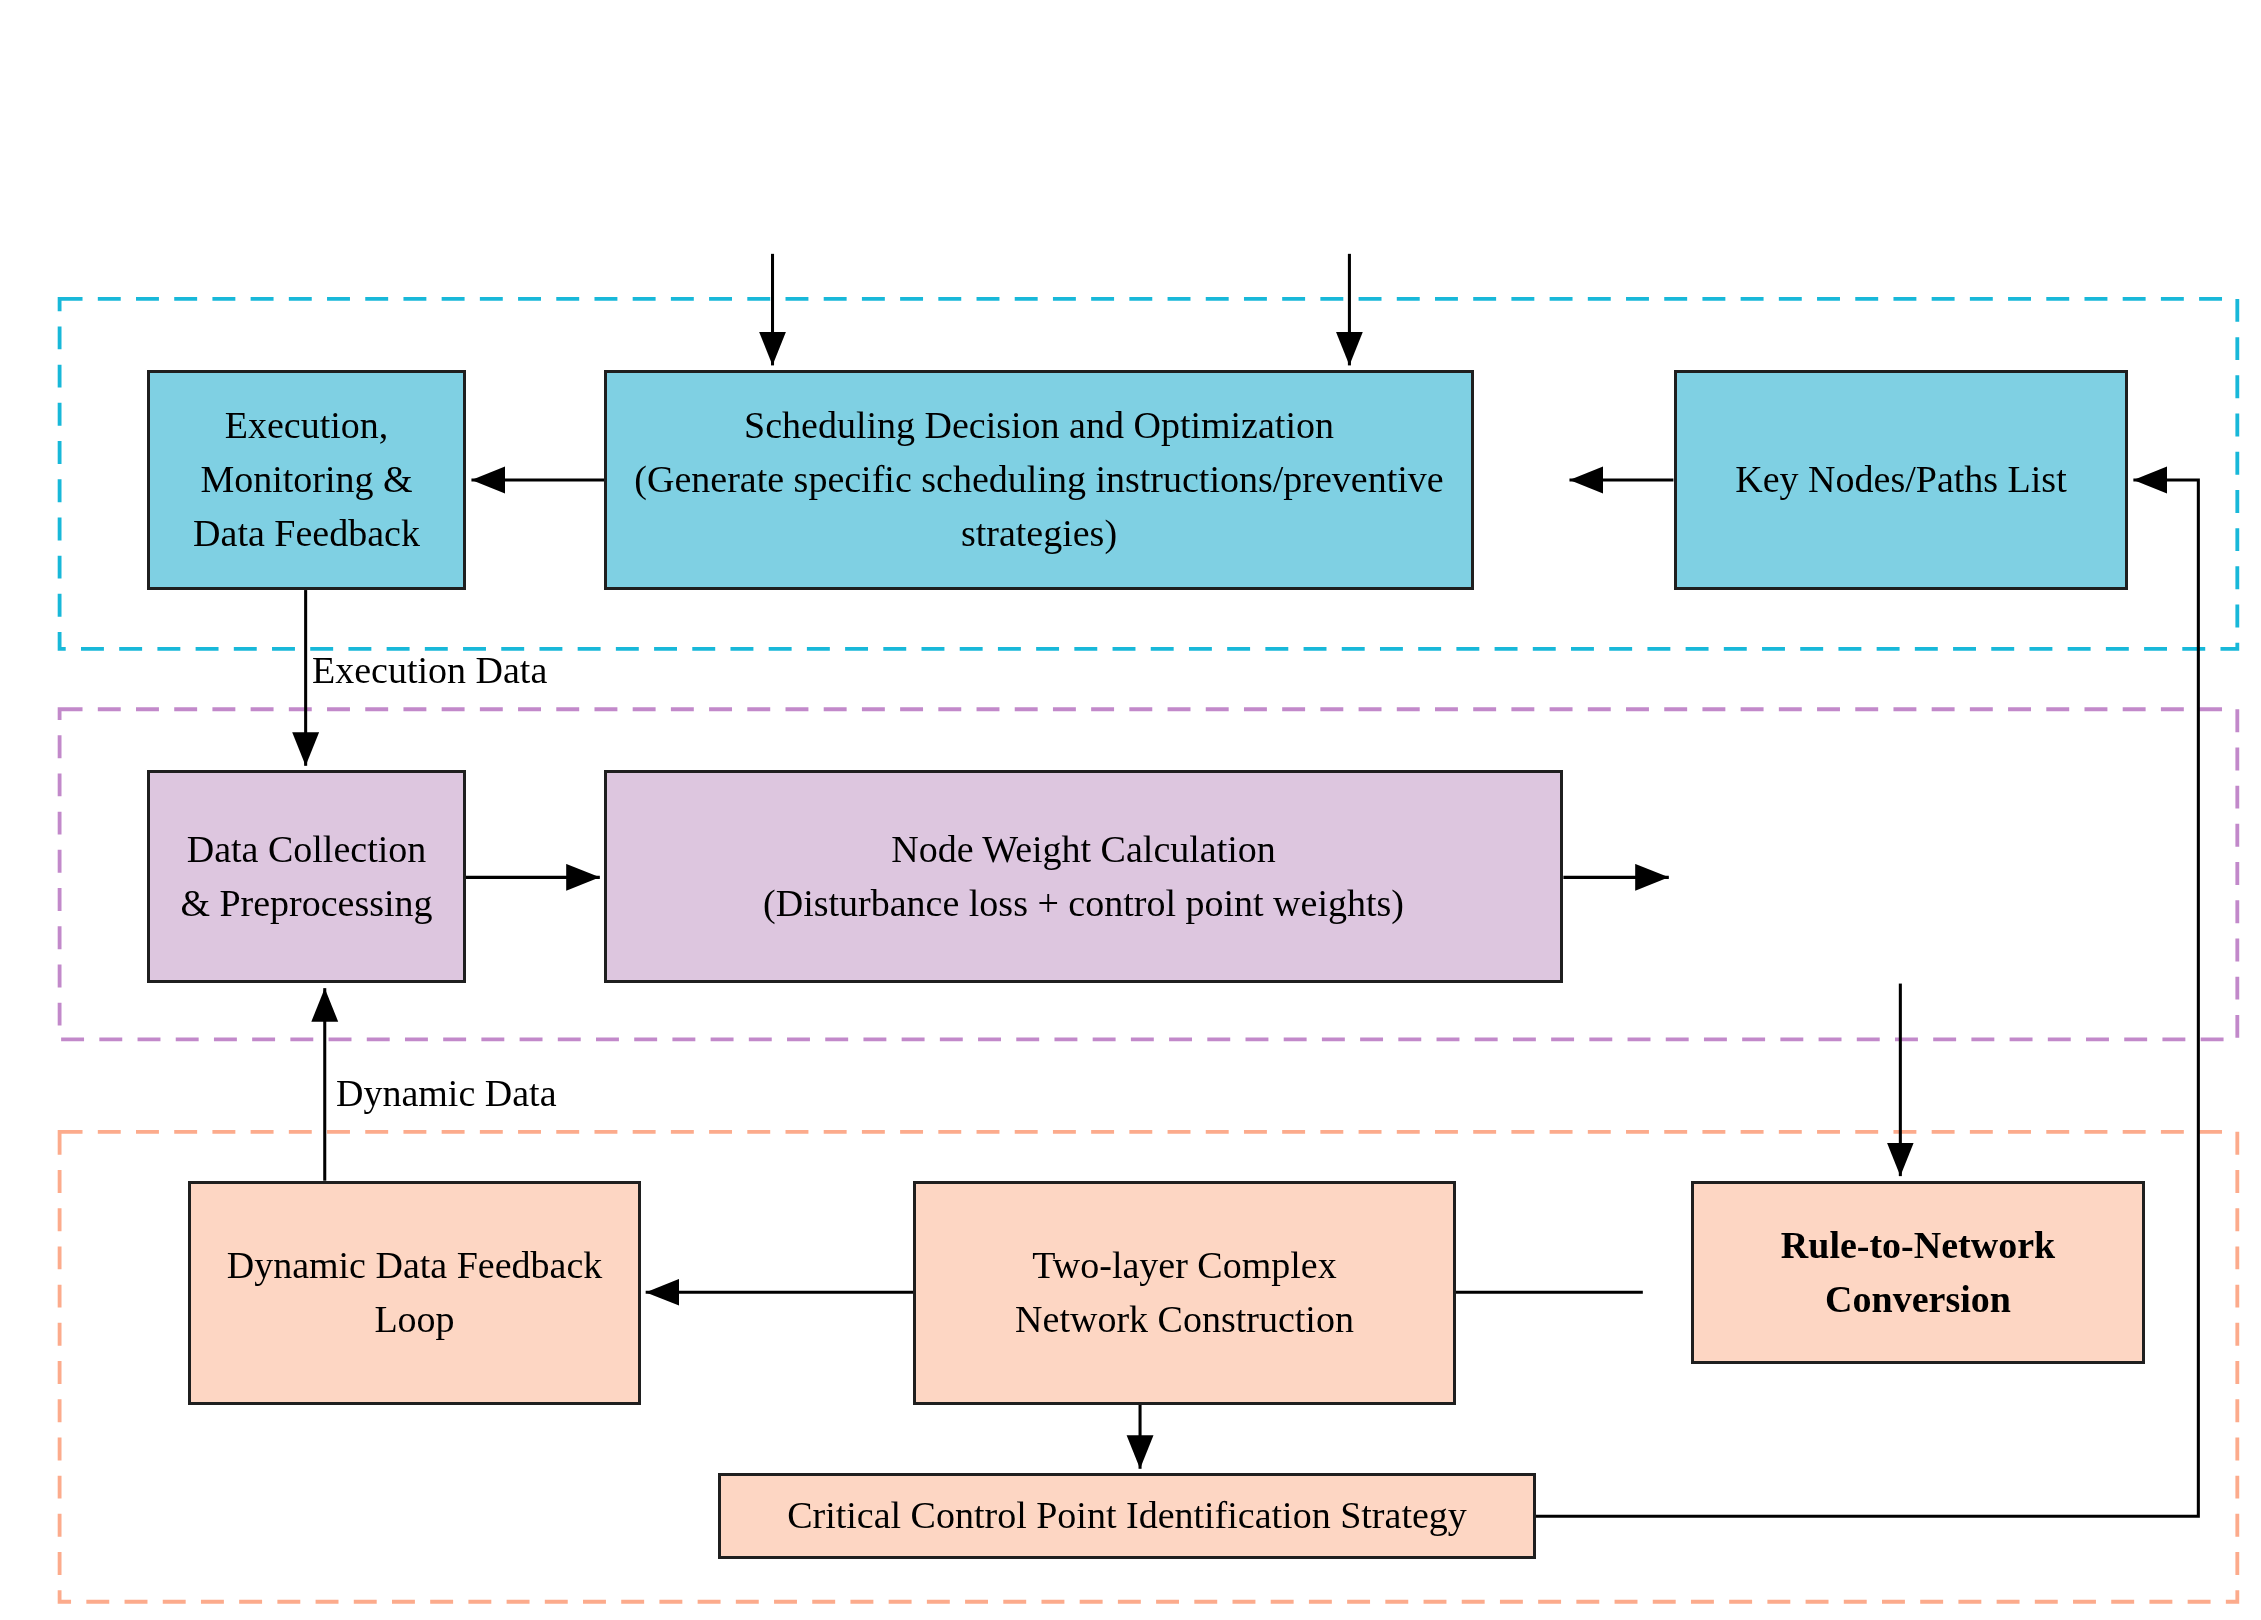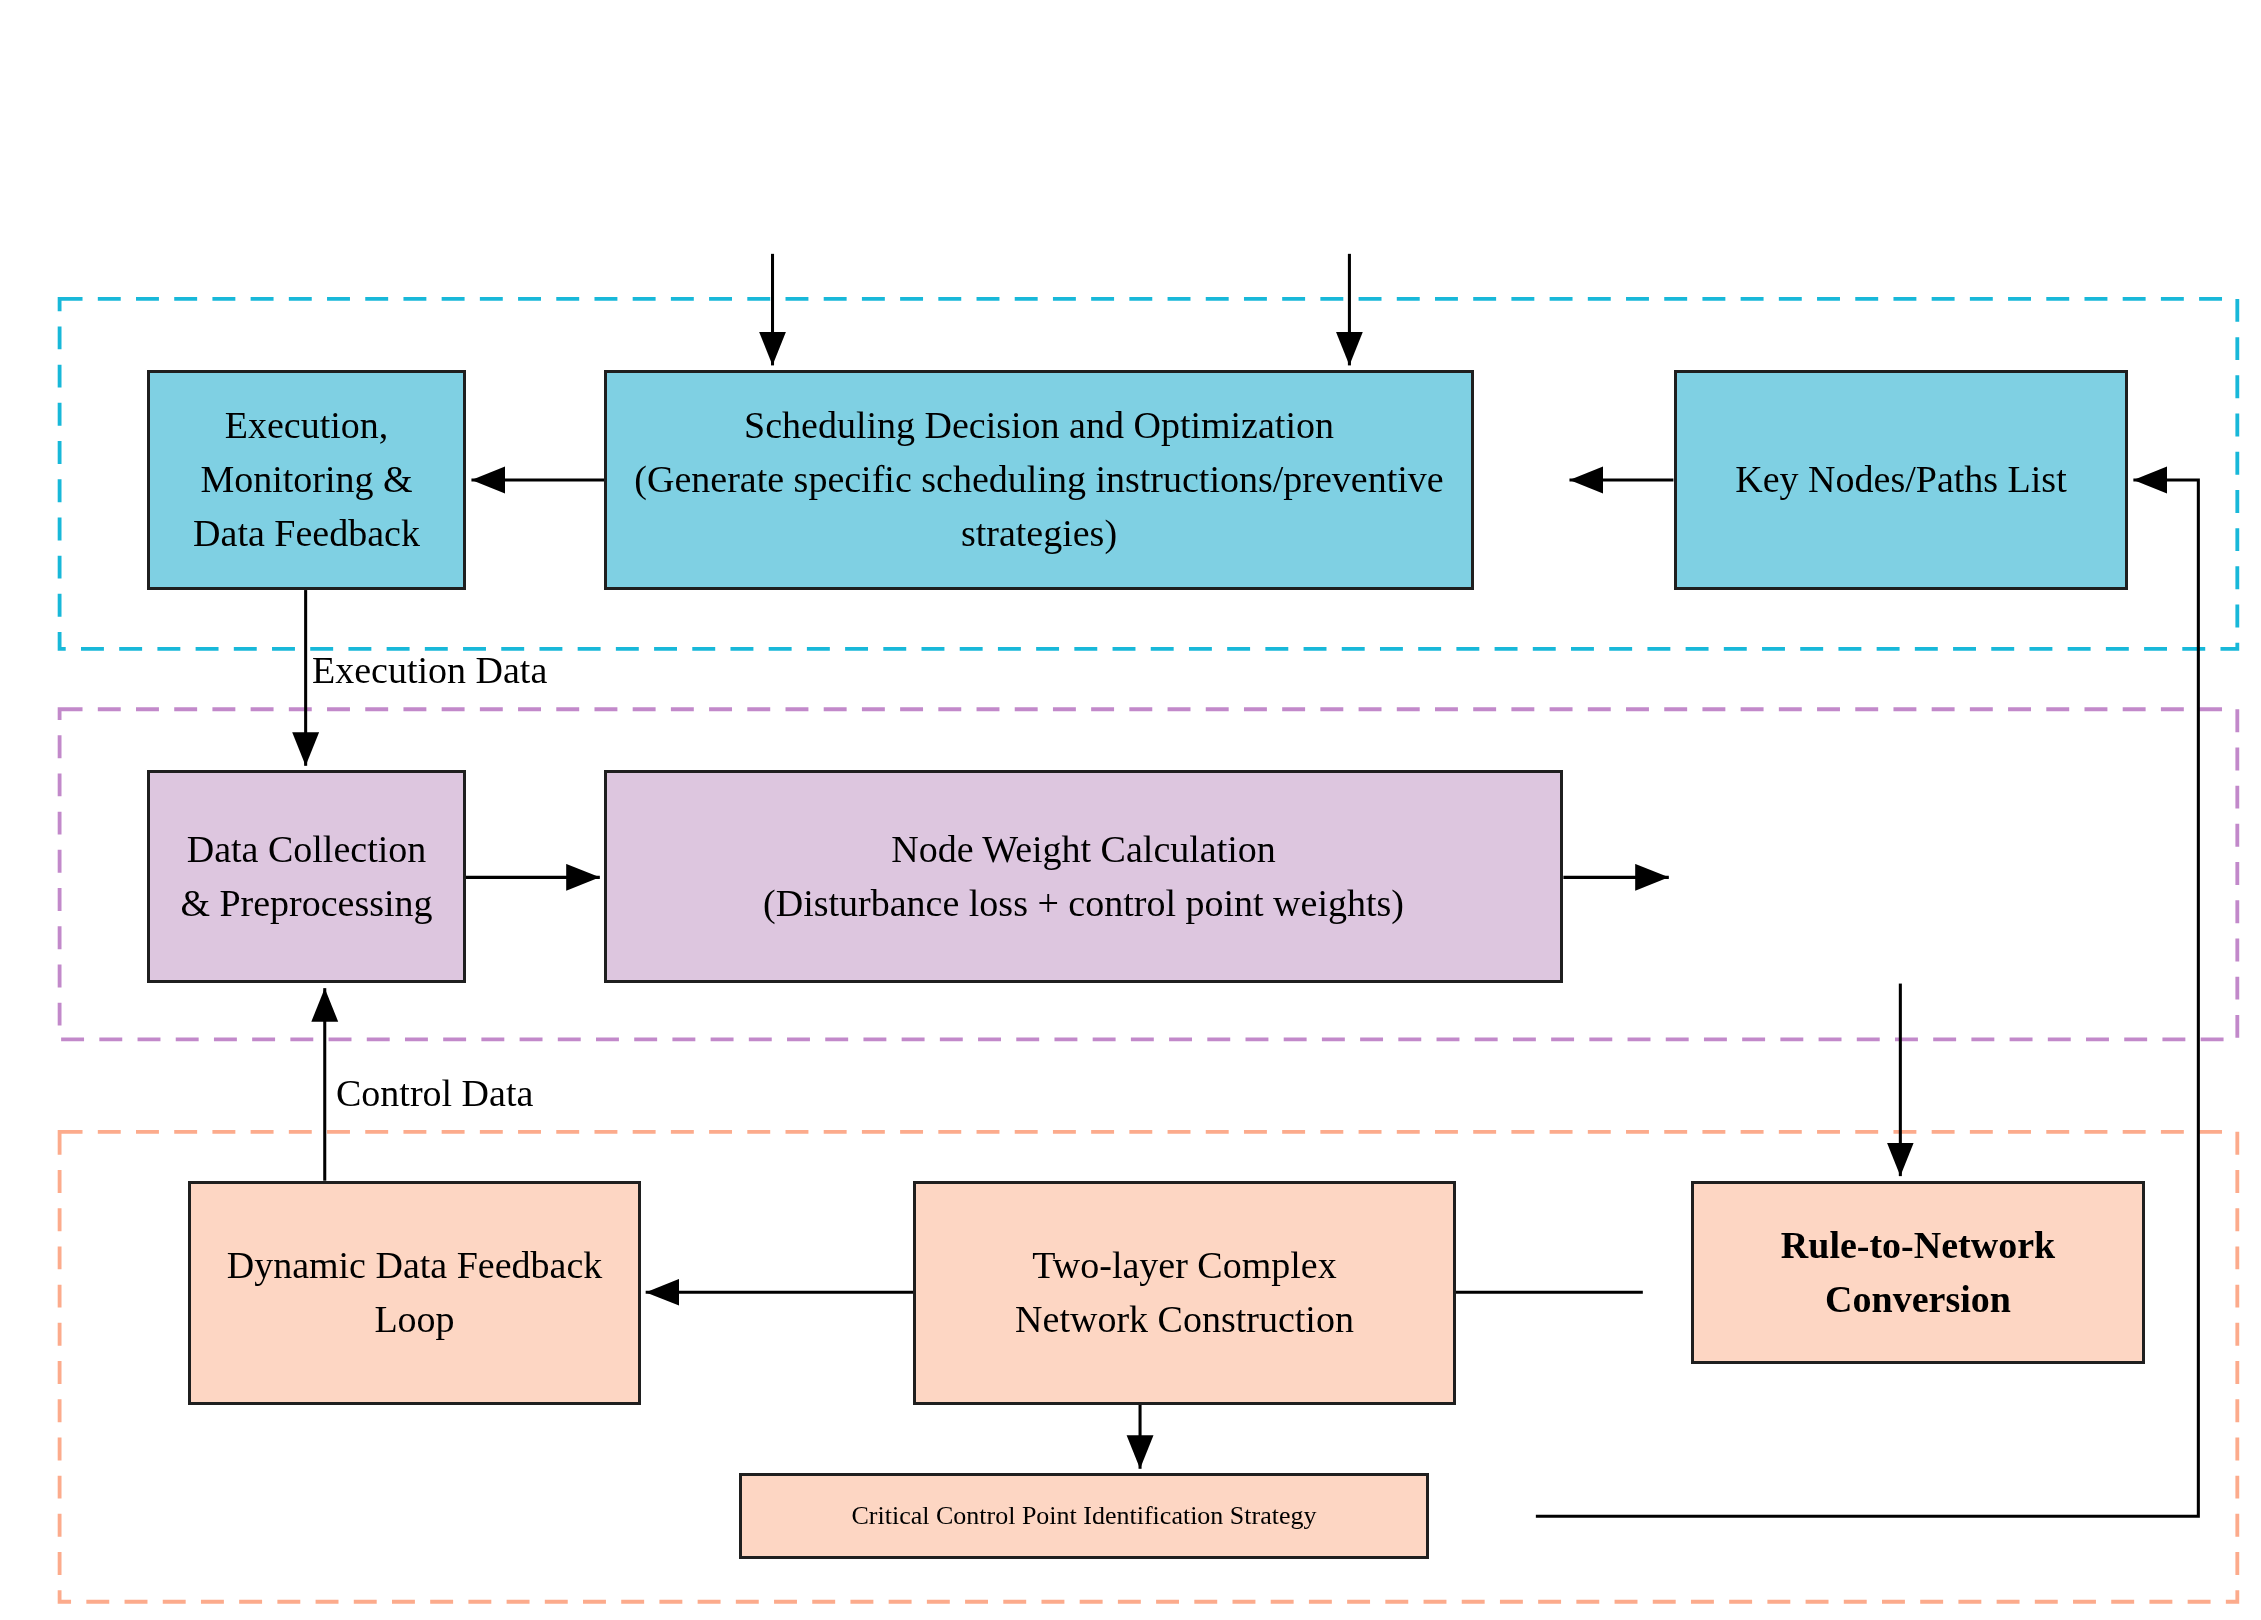--- a/index.html
+++ b/index.html
@@ -52,21 +52,21 @@
   #n-model-iteration {left:530px; top:44px;  width:1103px;height:208px;}
   #n-exec-monitor    {left:147px; top:370px; width:319px; height:220px;}
   #n-scheduling      {left:604px; top:370px; width:870px;height:220px;}
   #n-keynodes        {left:1674px;top:370px; width:454px; height:220px;}
   #n-datacollection  {left:147px; top:770px;width:319px; height:213px;}
   #n-nodeweight      {left:604px; top:770px;width:959px;height:213px;}
   #n-warm            {left:1674px;top:770px;width:454px; height:213px;}
   #n-feedbackloop    {left:188px; top:1181px;width:453px; height:224px;}
   #n-twolayer        {left:913px;top:1181px;width:543px; height:224px;}
   #n-ruleconv        {left:1691px;top:1181px;width:454px; height:183px;font-weight:bold;}
-  #n-ccp             {left:718px; top:1473px;width:690px;height:86px; font-size:26px;margin-left:21px;}
+  #n-ccp             {left:718px; top:1473px;width:818px;height:86px; font-size:38px;}
   #lbl-execution-data{left:312px; top:648px;}
   #lbl-feedback-data {left:336px; top:1071px;}
 
   .dashed-rect{fill:none;stroke-width:5;}
   .dash-cyan  {stroke:var(--cyan-dashed-border);}
   .dash-purple{stroke:var(--purple-dashed-border);}
   .dash-peach {stroke:var(--peach-dashed-border);}
   .wire{stroke:var(--connector);stroke-width:4;fill:none;}
 </style>
 </head>
@@ -119,16 +119,16 @@
   <div class="node peach" id="n-feedbackloop">Dynamic Data Feedback
 Loop</div>
   <div class="node peach" id="n-twolayer">Two-layer Complex
 Network Construction</div>
   <div class="node peach" id="n-ruleconv">Rule-to-Network
 Conversion</div>
 
   <div class="node peach" id="n-ccp">Critical Control Point Identification Strategy</div>
 
   <div class="edge-label" id="lbl-execution-data">Execution Data</div>
-  <div class="edge-label" id="lbl-feedback-data">Control Data</div>
+  <div class="edge-label" id="lbl-feedback-data">Dynamic Data</div>
 
 </div>
 
 
 </body></html>

